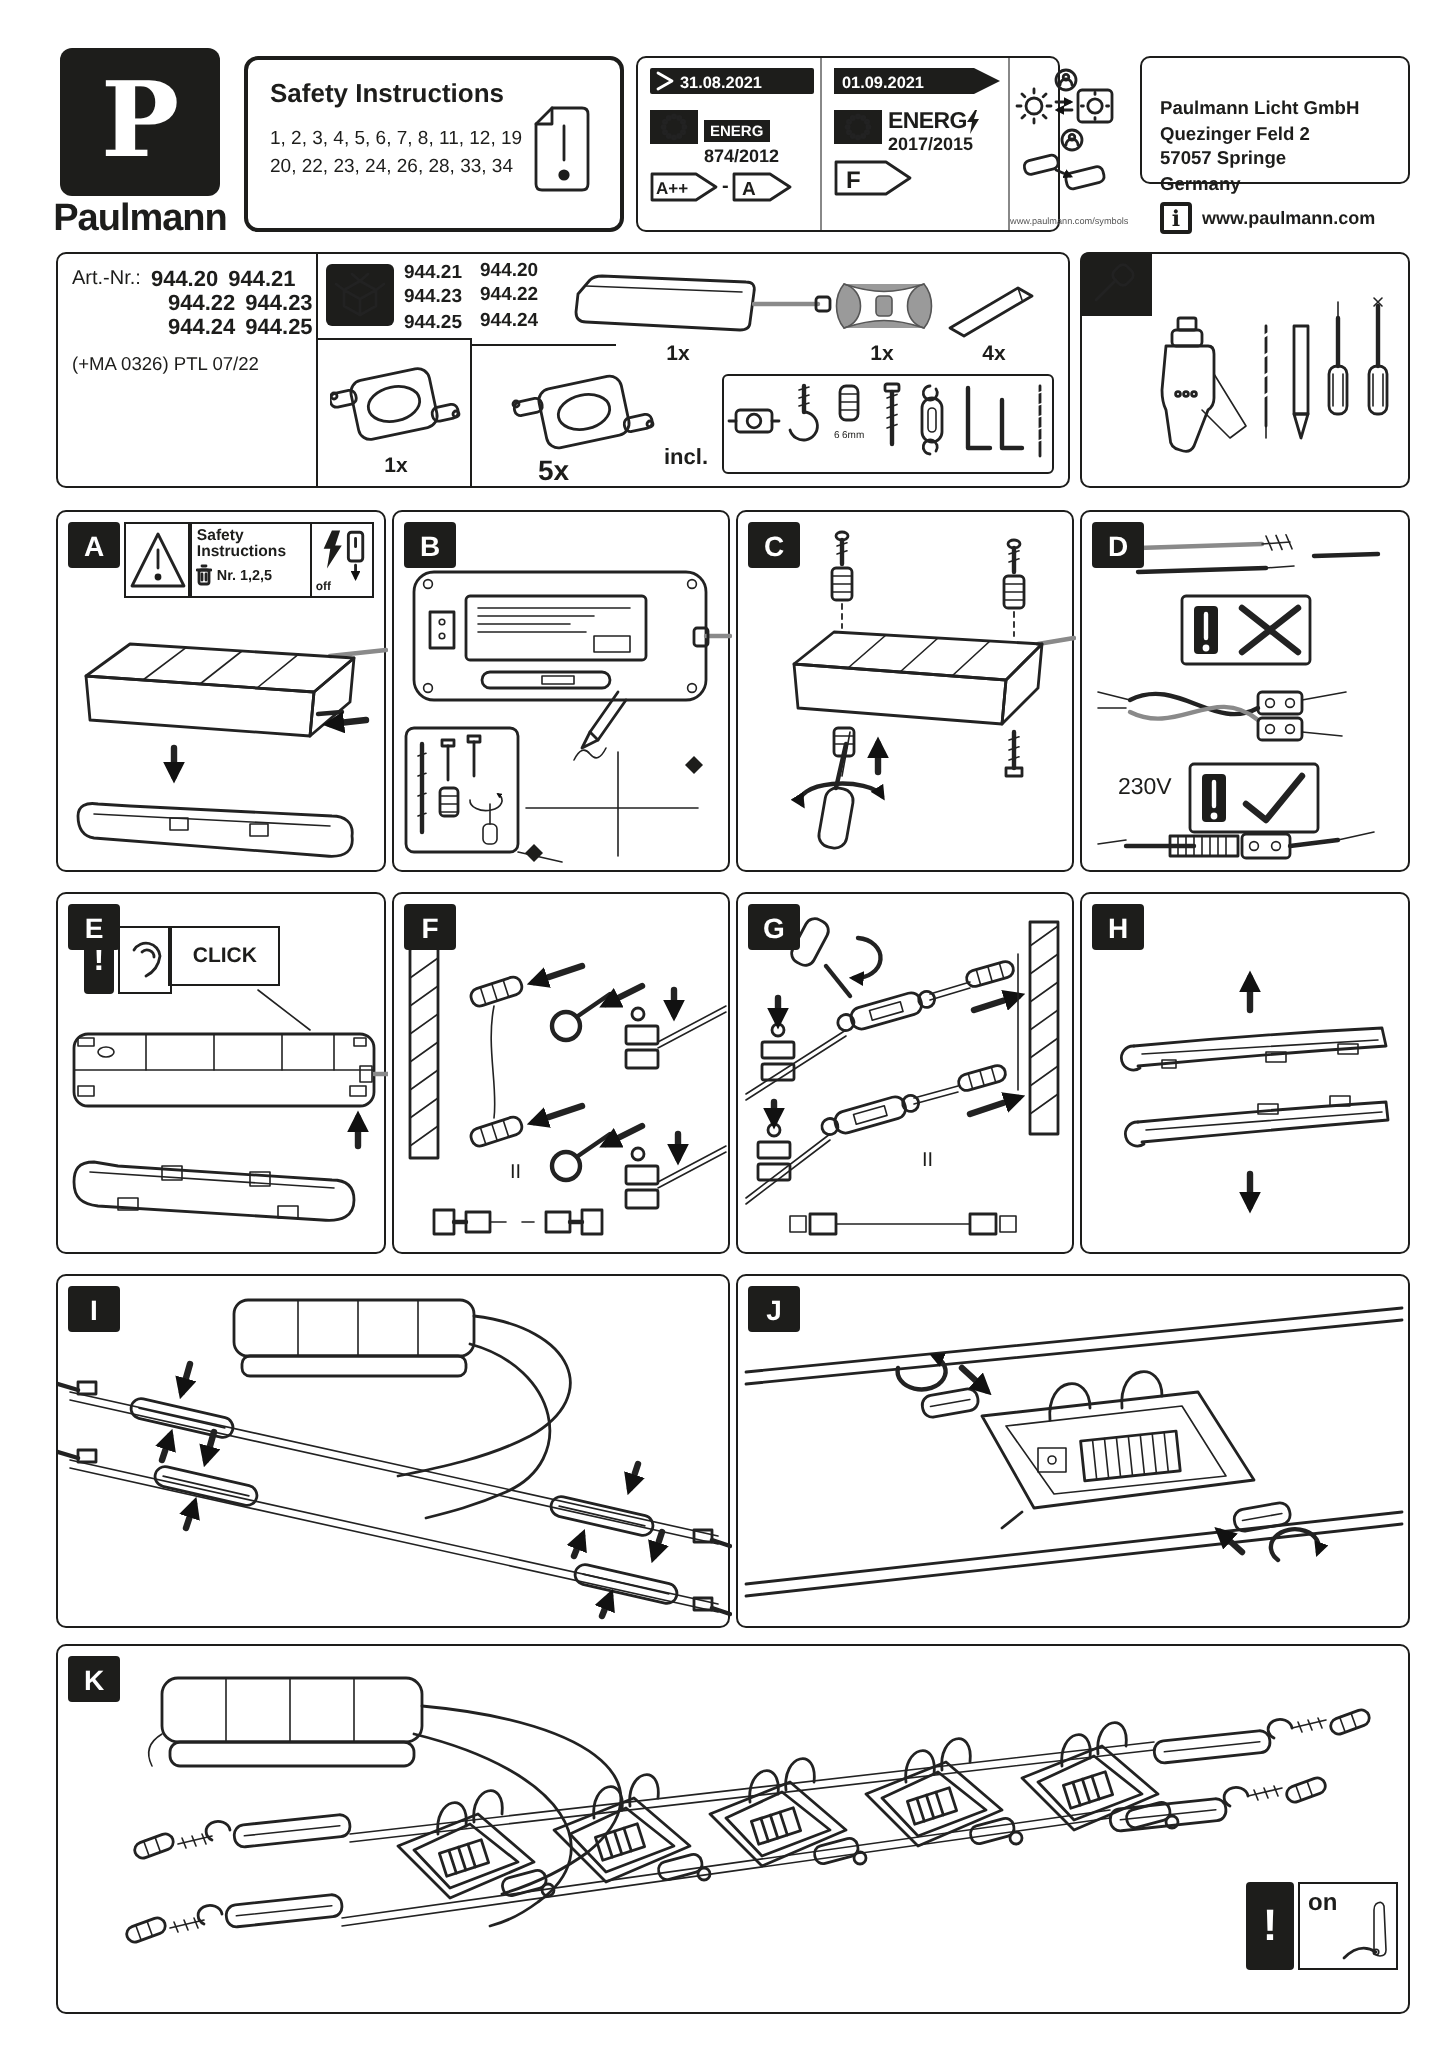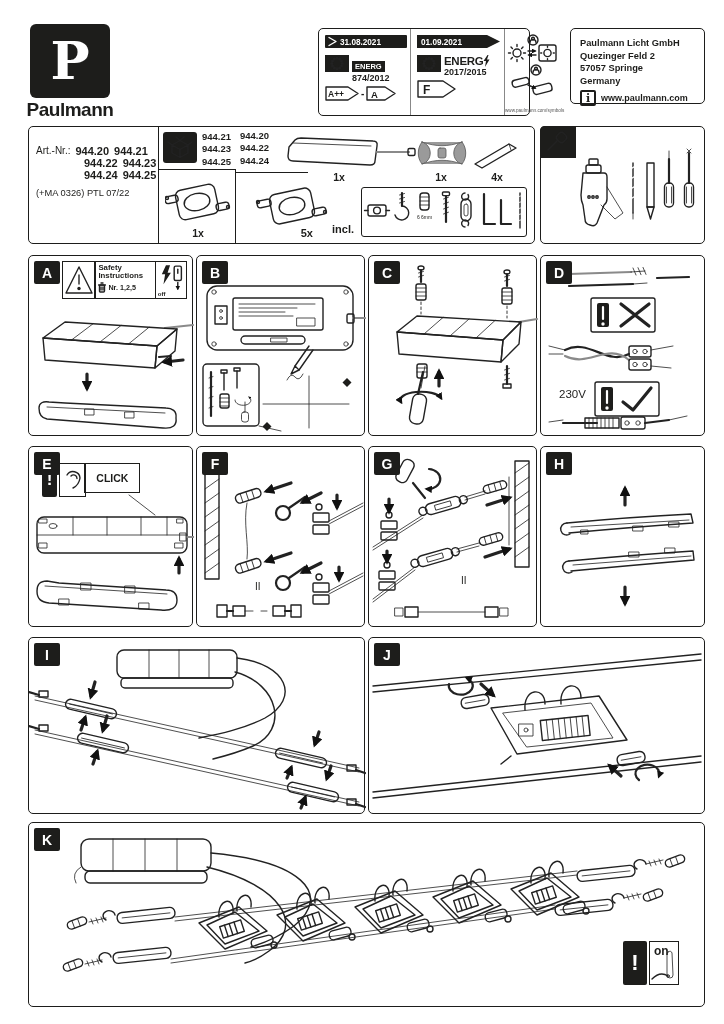--- a/index.html
+++ b/index.html
@@ -41,20 +41,33 @@
 <path d="M0,0 L10,5 L0,10 Z" fill="#111" stroke="none"></path>
         </marker>
 </defs>
     </svg>
 
 <div class="abs bk ctr" style="left:30px;top:24px;width:80px;height:74px;border-radius:6px">
   <span style="font-family:'DejaVu Serif',serif;font-weight:bold;font-size:52px;line-height:1">P</span>
 </div>
 <div class="abs b" style="left:20px;top:99px;width:100px;text-align:center;font-size:19px;letter-spacing:-0.5px">Paulmann</div>
 
+<div class="abs bd2" style="left:122px;top:28px;width:190px;height:88px;padding:9px 11px">
+  <div class="b" style="font-size:13px">Safety Instructions</div>
+  <div style="font-size:9.5px;margin-top:9px;line-height:1.45">
+    <div>1, 2, 3, 4, 5, 6, 7, 8, 11, 12, 19</div>
+    <div>20, 22, 23, 24, 26, 28, 33, 34</div>
+  </div>
+  <svg class="draw abs" style="right:8px;top:18px" width="42" height="52" viewBox="0 0 42 52">
+    <path d="M8,14 L8,44 Q8,47 11,47 L31,47 Q34,47 34,44 L34,9 Q34,6 31,6 L16,6 Z" fill="#fff" stroke-width="2"></path>
+    <path d="M8,14 L16,14 L16,6" stroke-width="1.4"></path>
+    <line x1="22" y1="15" x2="22" y2="32" stroke-width="4.5"></line>
+    <circle cx="22" cy="39.5" r="2.8" class="fl"></circle>
+  </svg>
+</div>
 
 <div class="abs bd" style="left:318px;top:28px;width:212px;height:88px;display:flex">
 
   <div style="width:92px;padding:5px 4px 3px 6px;border-right:1px solid #888">
     <svg class="draw" width="82" height="13">
       <rect x="0" y="0" width="82" height="13" class="fl" rx="1"></rect>
       <path d="M4,2.5 L11,6.5 L4,10.5" class="wt" stroke-width="1.6"></path>
       <text x="15" y="10" font-size="8.2" font-weight="bold" class="wtx">31.08.2021</text>
     </svg>
     <div style="display:flex;gap:3px;margin-top:3px;align-items:flex-start">
@@ -152,40 +165,40 @@
       <g stroke-width="1.1">
         <rect x="6" y="46" width="17" height="7" rx="3" transform="rotate(-14 14 49)"></rect>
         <rect x="27" y="52" width="19" height="8" rx="3" transform="rotate(-14 36 56)"></rect>
       </g>
       <path d="M22,52 l7,3" stroke-width="1" marker-end="url(#ah)"></path>
     </svg>
     <div class="abs" style="bottom:2px;left:0;right:2px;text-align:right;font-size:4.6px;color:#555">www.paulmann.com/symbols</div>
   </div>
 </div>
 
-<div class="abs bd" style="left:570px;top:28px;width:135px;height:76px;padding:8px 9px">
+<div class="abs bd" style="left:570px;top:28px;width:135px;height:64px;padding:19px 9px">
   <div class="b" style="font-size:9.3px;line-height:1.35">
     <div>Paulmann Licht GmbH</div>
     <div>Quezinger Feld 2</div>
     <div>57057 Springe</div>
     <div>Germany</div>
   </div>
   <div style="display:flex;align-items:center;gap:5px;margin-top:3px">
     <div class="ctr" style="width:16px;height:16px;border:2px solid #1d1d1b;border-radius:2px;font-family:'DejaVu Serif',serif;font-weight:bold;font-size:11px">i</div>
     <span class="b" style="font-size:9px">www.paulmann.com</span>
   </div>
 </div>
 
 <div class="abs bd" style="left:28px;top:126px;width:507px;height:118px">
   <div class="vdiv" style="left:129px;top:0;bottom:0"></div>
   <div class="vdiv" style="left:206px;top:42px;bottom:0"></div>
   <div class="hdiv" style="left:130px;top:42px;width:76px"></div>
   <div class="hdiv" style="left:207px;top:45px;width:72px"></div>
 
-  <div class="abs" style="left:7px;top:18px;width:120px">
+  <div class="abs" style="left:7px;top:7px;width:120px">
     <div style="font-size:10px;display:flex;gap:5px">
       <span>Art.-Nr.:</span>
       <span class="b" style="font-size:11px">944.20</span>
       <span class="b" style="font-size:11px">944.21</span>
     </div>
     <div style="font-size:11px;display:flex;gap:5px;margin-left:48px" class="b">
       <span>944.22</span>
       <span>944.23</span>
     </div>
     <div style="font-size:11px;display:flex;gap:5px;margin-left:48px" class="b">
@@ -245,21 +258,21 @@
   <svg class="draw abs" style="left:222px;top:58px" width="80" height="44">
     <g>
       <rect x="20" y="6" width="42" height="30" rx="6" transform="rotate(-12 41 21)"></rect>
       <ellipse cx="41" cy="21" rx="13" ry="8.5" transform="rotate(-12 41 21)"></ellipse>
       <rect x="6" y="15" width="14" height="7" rx="3" transform="rotate(-12 13 18)"></rect>
       <rect x="61" y="23" width="14" height="7" rx="3" transform="rotate(-12 68 26)"></rect>
       <circle cx="7" cy="17" r="1.5"></circle>
           <circle cx="74" cy="27" r="1.5"></circle>
     </g>
   </svg>
-  <div class="abs b" style="left:240px;top:100px;width:44px;text-align:right;font-size:11px">5x</div>
+  <div class="abs b" style="left:240px;top:100px;width:44px;text-align:left;font-size:14px">5x</div>
   <div class="abs b" style="left:303px;top:96px;font-size:11px">incl.</div>
   <div class="abs bd" style="left:332px;top:60px;width:166px;height:50px;border-radius:3px">
     <svg class="draw" width="163" height="47">
       <rect x="6" y="17" width="18" height="11" rx="2"></rect>
           <circle cx="15" cy="22.5" r="3.4"></circle>
           <line x1="2.5" y1="22.5" x2="6" y2="22.5"></line>
           <line x1="24" y1="22.5" x2="27.5" y2="22.5"></line>
       <line x1="40" y1="5" x2="40" y2="18" class="t2"></line>
           <path d="M37.5,7 l5,-1.5 M37.5,11 l5,-1.5 M37.5,15 l5,-1.5" class="tn"></path>
       <path d="M40,18 a7,7 0 1 1 -7,9" stroke-width="1.8"></path>
@@ -787,21 +800,21 @@
           <path d="M620,60 v8 M626,60 v8" class="tn"></path>
         </g>
     <use href="#kspot" transform="translate(204,98)"></use>
     <use href="#kspot" transform="translate(282,90)"></use>
     <use href="#kspot" transform="translate(360,82)"></use>
     <use href="#kspot" transform="translate(438,72)"></use>
     <use href="#kspot" transform="translate(516,64)"></use>
   </svg>
   <div class="abs" style="left:594px;top:118px;display:flex">
     <div class="bk ctr" style="width:24px;height:44px;font-size:22px;font-weight:bold;border-radius:2px">!</div>
-    <div style="width:30px;height:44px;border:1.6px solid #1d1d1b;margin-left:2px;position:relative">
+    <div style="width:50px;height:44px;border:1.6px solid #1d1d1b;margin-left:2px;position:relative">
       <span class="abs b" style="left:4px;top:2px;font-size:12px">on</span>
       <svg class="draw abs" style="right:2px;bottom:1px" width="26" height="34">
         <path d="M18,3 q3,-2 4,1 l1,22 q0,3 -3,3 q-3,0 -3,-3 l0,-20 q0,-2 1,-3 Z" class="tn"></path>
         <path d="M2,30 q8,-8 16,-3" stroke-width="1.3"></path>
         <circle cx="18" cy="27" r="1.4" class="tn"></circle>
       </svg>
     </div>
   </div>
 </div>
 

